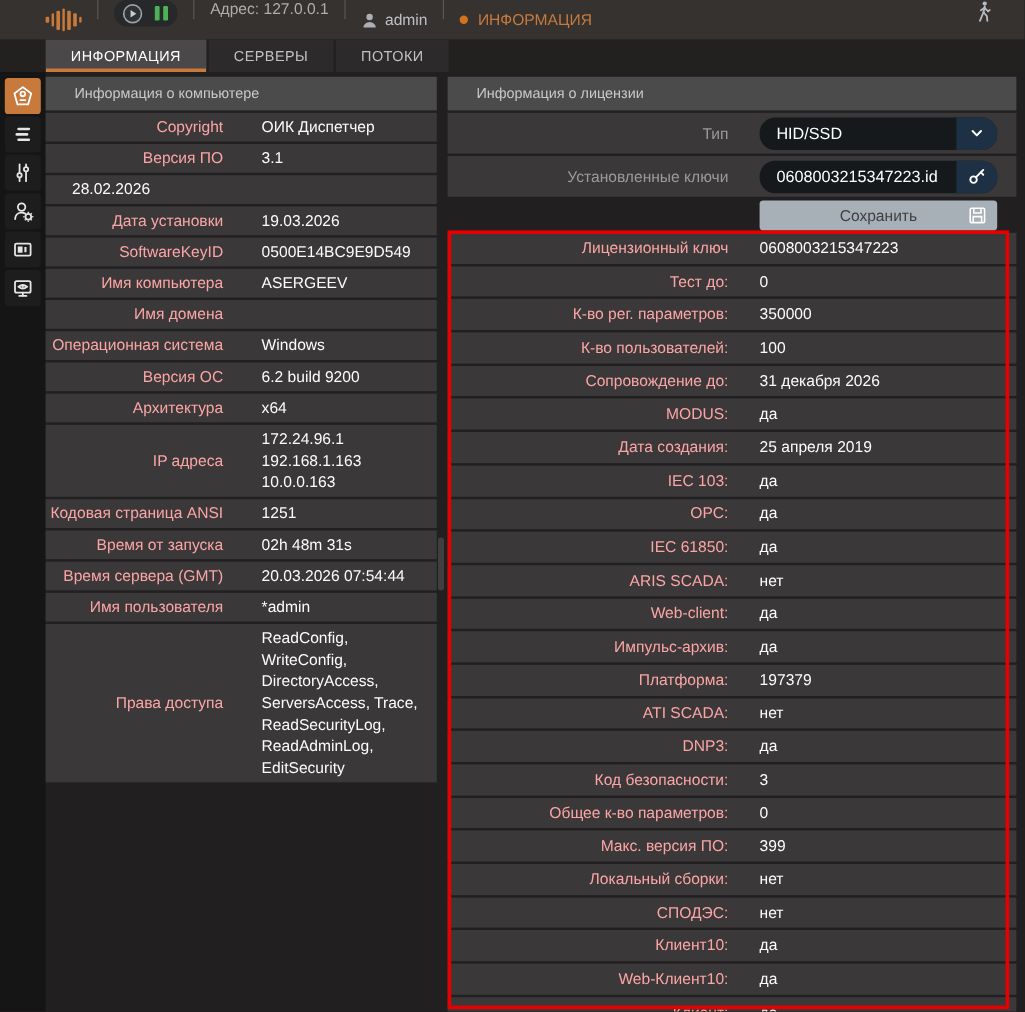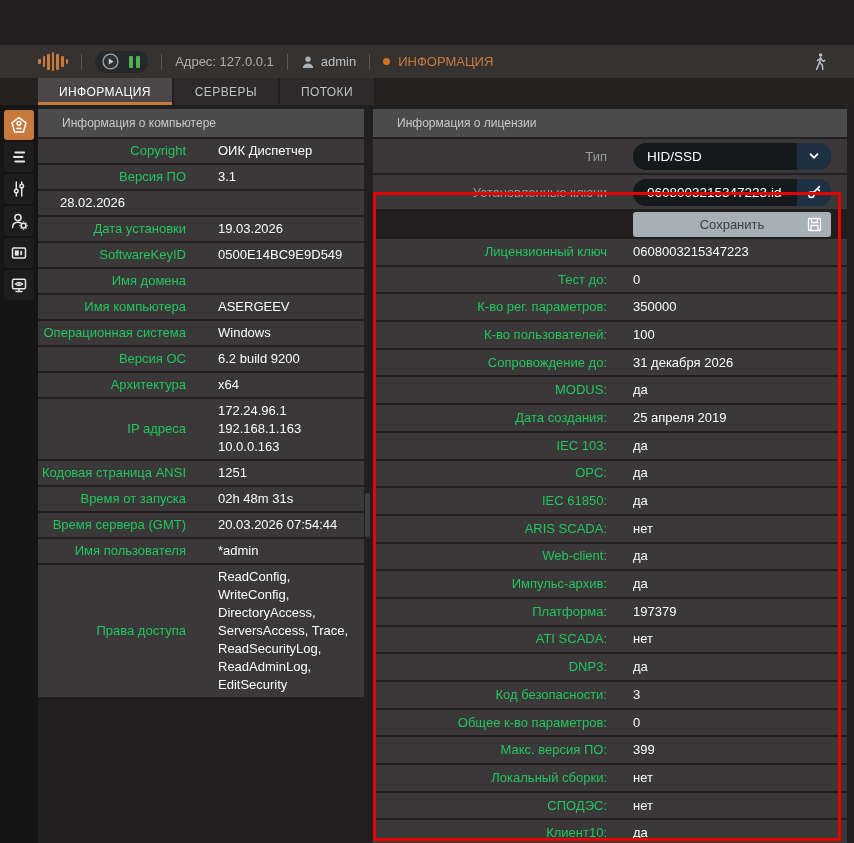--- a/index.html
+++ b/index.html
@@ -7,21 +7,21 @@
   body {
     background: #211f20;
     font-family: "Liberation Sans", "DejaVu Sans", sans-serif;
     overflow: hidden;
     position: relative;
     color: #e8e8e8;
   }
   
   .topbar {
     height: 33px; background: #353230;
-    display: flex; align-items: center; padding-left: 38px; margin-top: 45px;
+    display: flex; padding-left: 38px;
   }
   .logo { display: flex; align-items: center; gap: 2px; }
   .logo i { display:block; width: 2.6px; background: var(--c-accent, #c87a3c); border-radius: 1px; }
   .sep { width: 1px; height: 16px; background: #5a5754; margin: 0 13px; }
   .pill {
     height: 22px; background: #26282a; border-radius: 11px;
     display: flex; align-items: center; gap: 9px; padding: 0 7px; cursor: pointer;
   }
   .addr { color: #aeaeae; font-size: 13px; }
   .userbox { display: flex; align-items: center; gap: 6px; color: #bcc0c4; font-size: 13px; }
@@ -51,21 +51,21 @@
   .panel.left  { width: 326px; flex: none; }
   .panel.right { width: 474px; flex: none; }
   .panel-header {
     height: 28px; background: #4b4b4b; color: #c9c9c9; font-size: 12px;
     display: flex; align-items: center; padding-left: 24px; margin-bottom: 2px;
   }
   .rows { display: flex; flex-direction: column; gap: 2px; }
   .row { background: #3a3839; display: flex; align-items: center; min-height: 24px; }
   .row .lbl {
     width: 158px; flex: none; text-align: right; padding: 3px 10px 3px 0;
-    color: #22c55e; font-size: 13px; line-height: 18px;
+    color: #fca5a5; font-size: 13px; line-height: 18px;
   }
   .row .val {
     padding: 3px 6px 3px 22px; color: #fcfcfc; font-size: 13px; line-height: 18px;
     white-space: pre-line;
   }
   
   .gutter { width: 9px; flex: none; position: relative; }
   .thumb { position: absolute; left: 1px; top: 388px; width: 5px; height: 44px; background: #3f3f3f; border-radius: 2px; cursor: pointer; }
   
   .form-row { background: #3a3839; min-height: 34px; margin-bottom: 2px; display: flex; align-items: center; }
@@ -252,27 +252,27 @@
           <div class="lbl">Дата установки</div>
           <div class="val">19.03.2026</div>
         </div>
 
         <div class="row">
           <div class="lbl">SoftwareKeyID</div>
           <div class="val">0500E14BC9E9D549</div>
         </div>
 
         <div class="row">
+          <div class="lbl">Имя компьютера</div>
+          <div class="val">ASERGEEV</div>
+        </div>
+
+        <div class="row">
           <div class="lbl">Имя домена</div>
           <div class="val"></div>
-        </div>
-
-        <div class="row">
-          <div class="lbl">Имя компьютера</div>
-          <div class="val">ASERGEEV</div>
         </div>
 
         <div class="row">
           <div class="lbl">Операционная система</div>
           <div class="val">Windows</div>
         </div>
 
         <div class="row">
           <div class="lbl">Версия ОС</div>
           <div class="val">6.2 build 9200</div>

